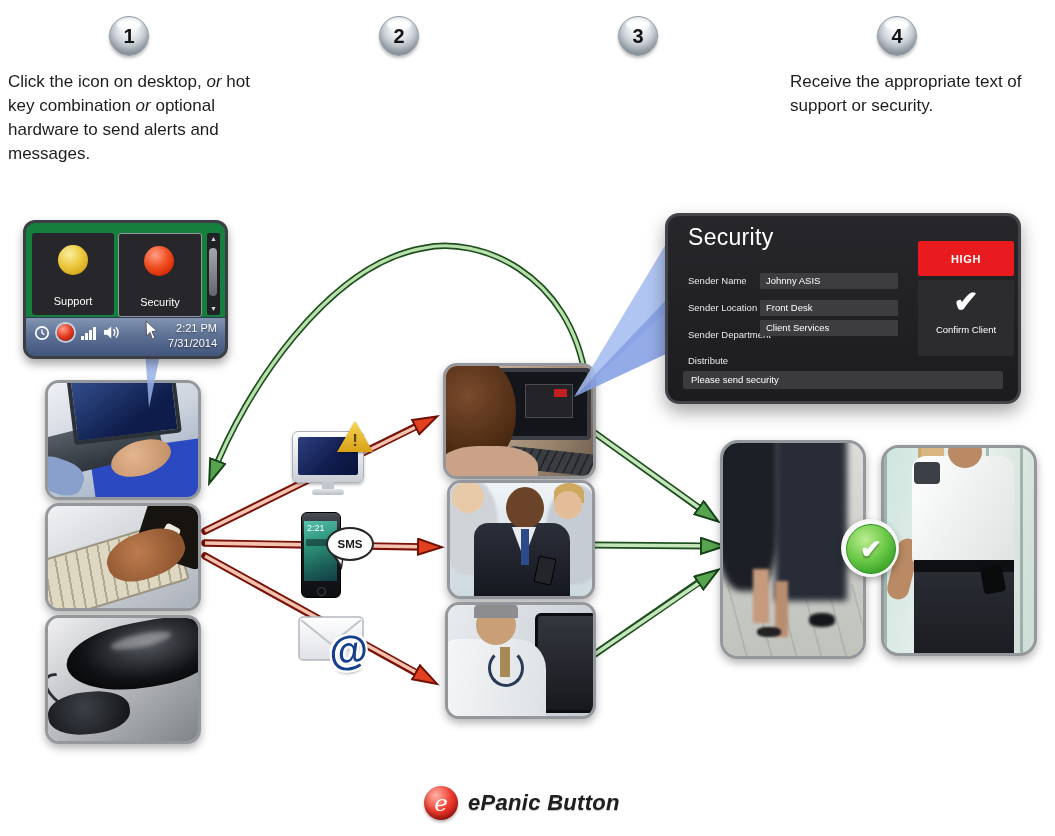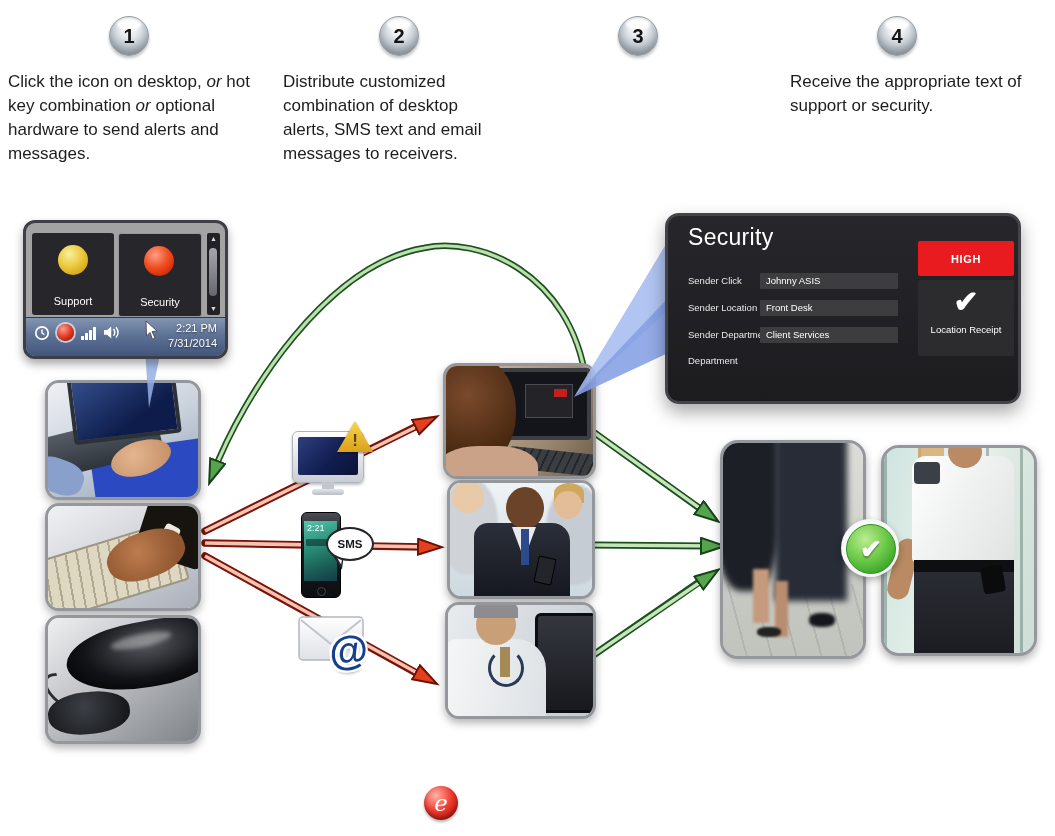--- a/index.html
+++ b/index.html
@@ -18,21 +18,21 @@
      align-items:center;justify-content:center;font-size:20px;font-weight:bold;color:#141414;}
   .step-text{margin:14px 0 0 0;font-size:17px;line-height:1.42;color:#1d1d1d;}
   .step-text i{font-style:italic;margin-top:42px;}
 
   
   .photo{position:absolute;border:3px solid #94989d;border-radius:14px;overflow:hidden;
      box-shadow:0 4px 8px rgba(0,0,0,.30);background:#ddd;z-index:3;}
   .photo>div,.photo>span{position:absolute;}
 
   
-  .widget{position:absolute;left:23px;top:220px;width:199px;height:133px;background:#a3a3a3;
+  .widget{position:absolute;left:23px;top:220px;width:199px;height:133px;background:#15803d;
      border:3px solid #3e3e46;border-radius:12px;box-shadow:0 5px 10px rgba(0,0,0,.35);z-index:6;}
   .tile{position:absolute;top:10px;width:82px;height:82px;background:#26262b;border-radius:3px;}
   .tile .dot{position:absolute;left:26px;top:12px;width:30px;height:30px;border-radius:50%;}
   .tile .tlabel{position:absolute;left:0;bottom:8px;width:100%;text-align:center;
      color:#fff;font-size:11px;}
   .sbar{position:absolute;right:5px;top:10px;width:13px;height:82px;background:#222226;border-radius:2px;}
   .sbar .thumb{position:absolute;left:2px;top:15px;width:8px;height:48px;border-radius:4px;
      background:linear-gradient(180deg,#a6a6ac,#66666e);}
   .sbar .arr{position:absolute;left:0;width:100%;text-align:center;color:#d9d9df;font-size:7px;line-height:8px;}
   .taskbar{position:absolute;left:0;bottom:0;width:100%;height:38px;border-radius:0 0 9px 9px;
@@ -139,21 +139,20 @@
       <span class="shine"></span>
       <span class="num">1</span>
     </div>
     <p class="step-text"><span>Click the icon on desktop, </span><i>or</i><span> hot key combination </span><i>or</i><span> optional hardware to send alerts and messages.</span></p>
   </div>
   <div class="step-col" style="left:283px;width:213px;">
     <div class="step-ball" style="margin-left:96px;">
       <span class="shine"></span>
       <span class="num">2</span>
     </div>
-    <p class="step-text">Distribute customized combination of desktop alerts, SMS text and email messages to receivers.</p>
   </div>
   <div class="step-col" style="left:513px;width:263px;">
     <div class="step-ball" style="margin-left:105px;">
       <span class="shine"></span>
       <span class="num">3</span>
     </div>
   </div>
   <div class="step-col" style="left:790px;width:232px;">
     <div class="step-ball" style="margin-left:87px;">
       <span class="shine"></span>
@@ -201,35 +200,36 @@
       <div class="clockrow">
         <div>2:21 PM</div>
         <div>7/31/2014</div>
       </div>
     </div>
   </div>
 
   <div class="dialog">
     <div class="dlg-title">Security</div>
 
-    <div class="frow" style="top:57px;">Sender Click</div>
+    <div class="frow" style="top:57px;">Sender Name</div>
     <div class="fval" style="top:57px;">Johnny ASIS</div>
 
     <div class="frow" style="top:84px;">Sender Location</div>
     <div class="fval" style="top:84px;">Front Desk</div>
 
     <div class="frow" style="top:111px;">Sender Department</div>
-    <div class="fval" style="top:111px;">Client Services</div>
-
-    <div class="dlg-desc-label">Department</div>
+    <div class="fval" style="top:104px;">Client Services</div>
+
+    <div class="dlg-desc-label">Distribute</div>
+    <div class="dlg-desc">Please send security</div>
 
     <div class="btn-high">HIGH</div>
     <div class="btn-confirm">
       <span class="ck">✔</span>
-      <span class="cl">Location Receipt</span>
+      <span class="cl">Confirm Client</span>
     </div>
   </div>
 
   <div class="photo" style="left:45px;top:380px;width:150px;height:114px;">
     <div style="left:0;top:0;right:0;bottom:0;background:linear-gradient(155deg,#eef0f4 0%,#cdd4de 45%,#8fa0b8 100%);"></div>
     <div style="left:45px;top:62px;width:120px;height:60px;background:#2b49c0;transform:rotate(-8deg);border-radius:8px;"></div>
     <div style="left:-12px;top:42px;width:125px;height:42px;background:linear-gradient(#565d66,#2e343b);transform:rotate(-14deg);border-radius:4px;"></div>
     <div style="left:22px;top:-14px;width:100px;height:62px;background:linear-gradient(150deg,#35508f,#0d1c4a 70%);border:4px solid #2c3138;border-radius:4px;transform:rotate(-7deg);"></div>
     <div style="left:62px;top:58px;width:62px;height:34px;background:radial-gradient(circle at 40% 35%,#e3b58f,#c08c62);border-radius:50%;transform:rotate(-18deg);"></div>
     <div style="left:-16px;top:76px;width:52px;height:34px;background:#8aa0cc;border-radius:40%;transform:rotate(20deg);"></div>
@@ -358,15 +358,16 @@
   <svg class="layer" width="1055" height="836" style="z-index:5">
     <polygon points="145,350 161,350 149,408" fill="rgba(150,176,232,0.85)"></polygon>
     <polygon points="666,244 666,312 574,397" fill="rgba(166,189,240,0.88)"></polygon>
     <polygon points="666,300 666,354 574,397" fill="rgba(132,159,228,0.88)"></polygon>
   </svg>
 
   <div class="logo">
     <div class="ball">
       <span>e</span>
     </div>
+    <span class="name">ePanic Button</span>
   </div>
 
 </div>
 
 </body></html>

